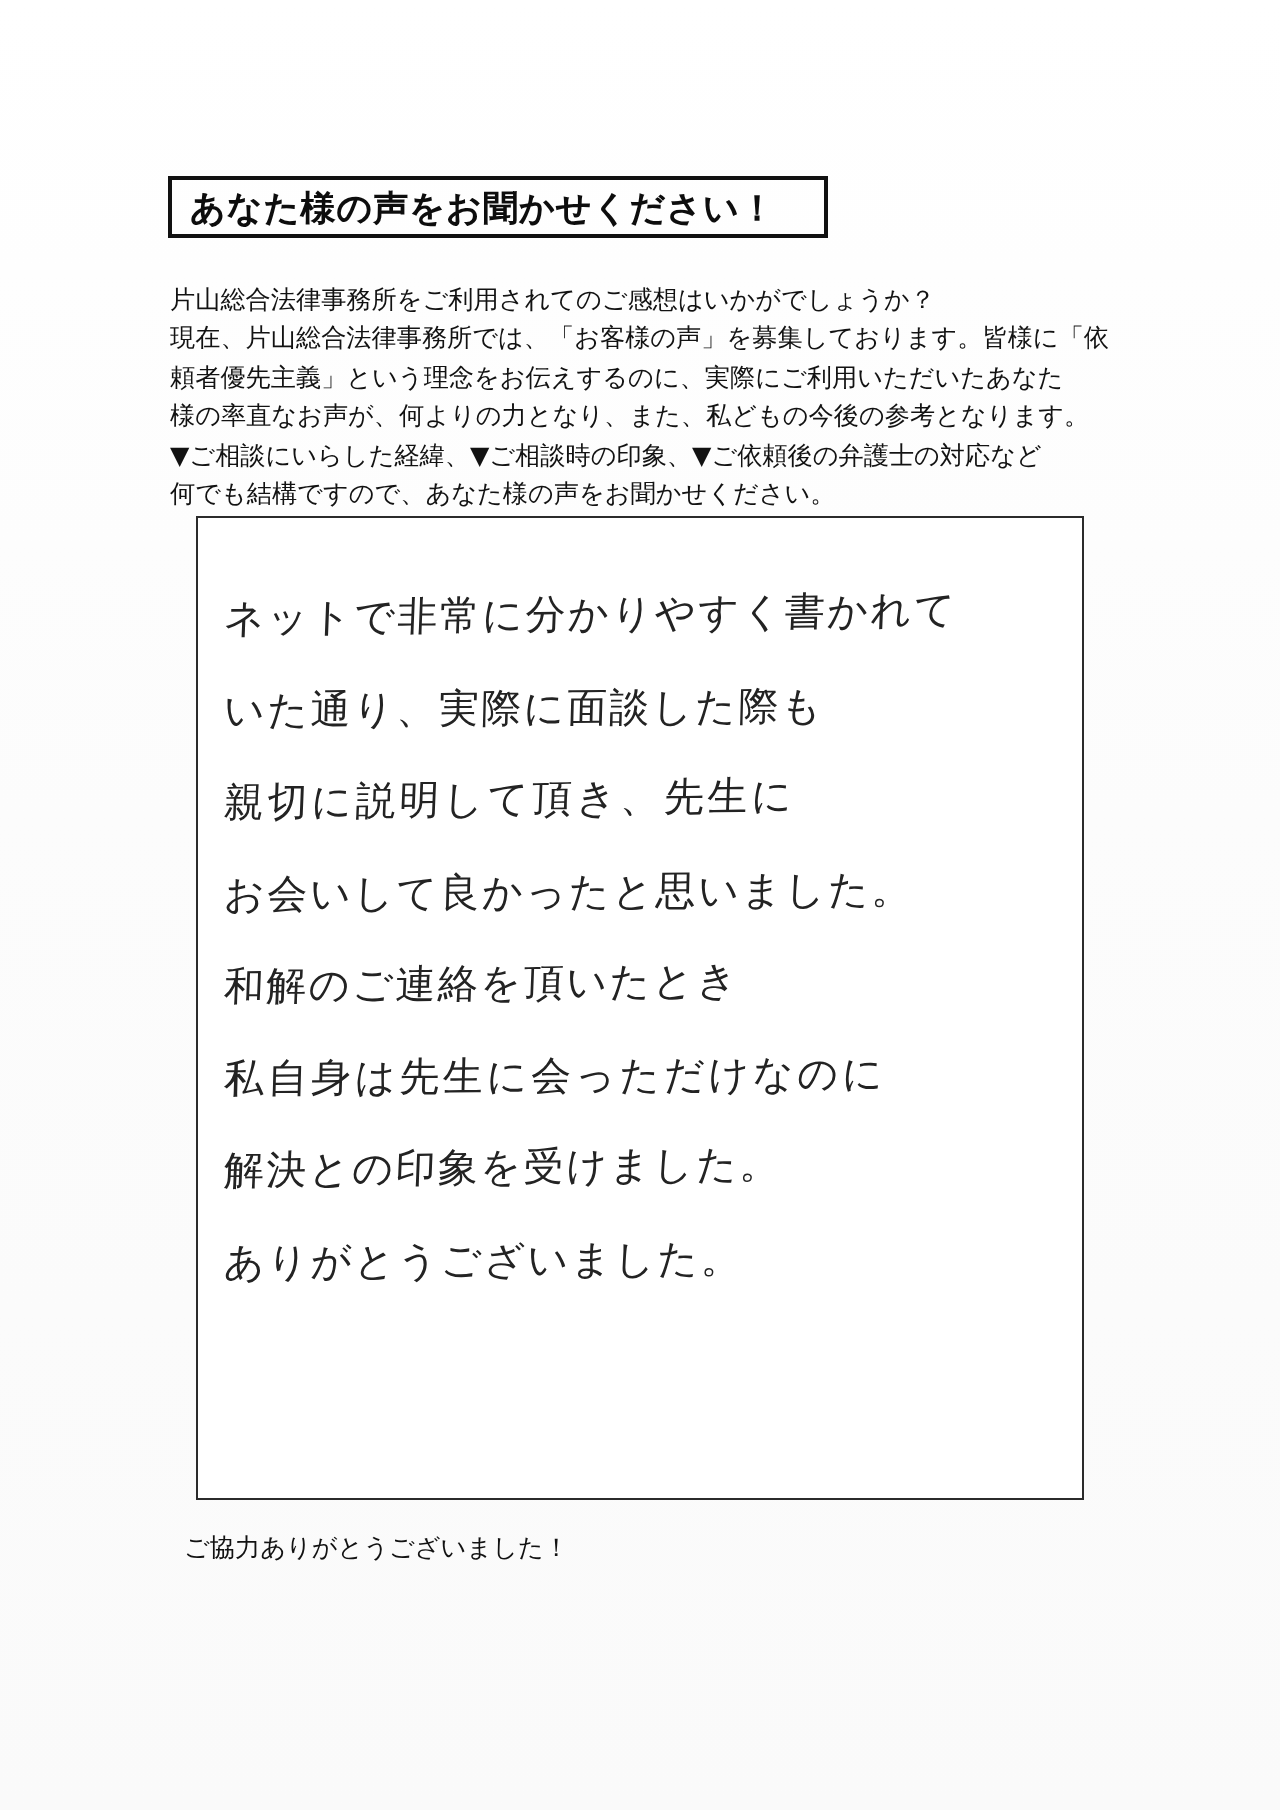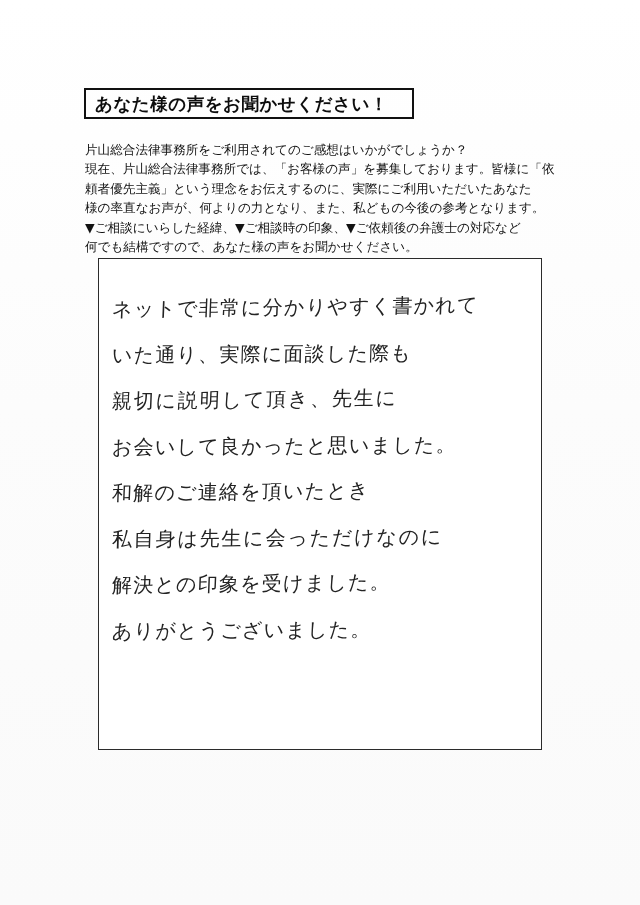--- a/index.html
+++ b/index.html
@@ -135,13 +135,14 @@
     <div class="hw-line">ネットで非常に分かりやすく書かれて</div>
     <div class="hw-line">いた通り、実際に面談した際も</div>
     <div class="hw-line">親切に説明して頂き、先生に</div>
     <div class="hw-line">お会いして良かったと思いました。</div>
     <div class="hw-line">和解のご連絡を頂いたとき</div>
     <div class="hw-line">私自身は先生に会っただけなのに</div>
     <div class="hw-line">解決との印象を受けました。</div>
     <div class="hw-line">ありがとうございました。</div>
   </div>
 
+  <div class="thanks">ご協力ありがとうございました！</div>
 </div>
 
 </body></html>

